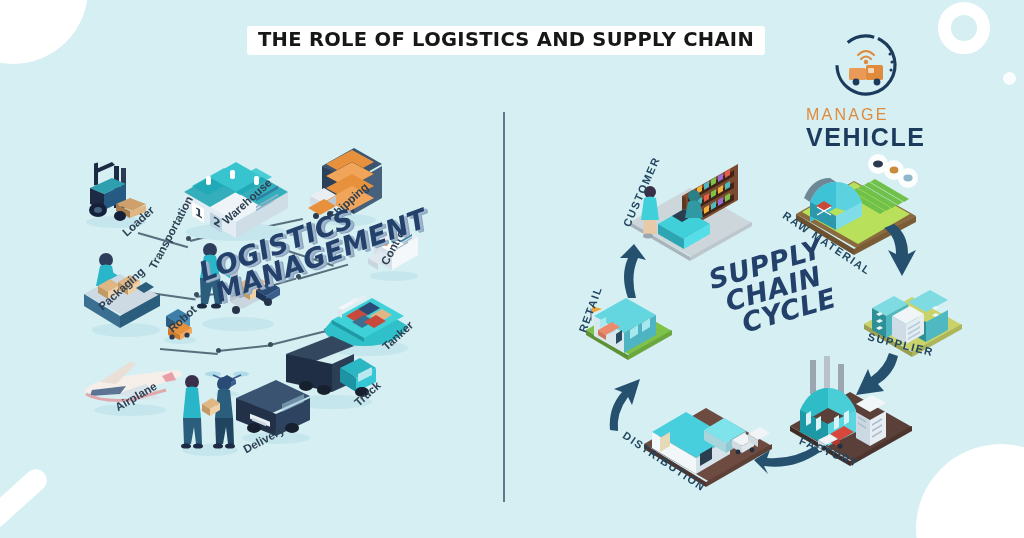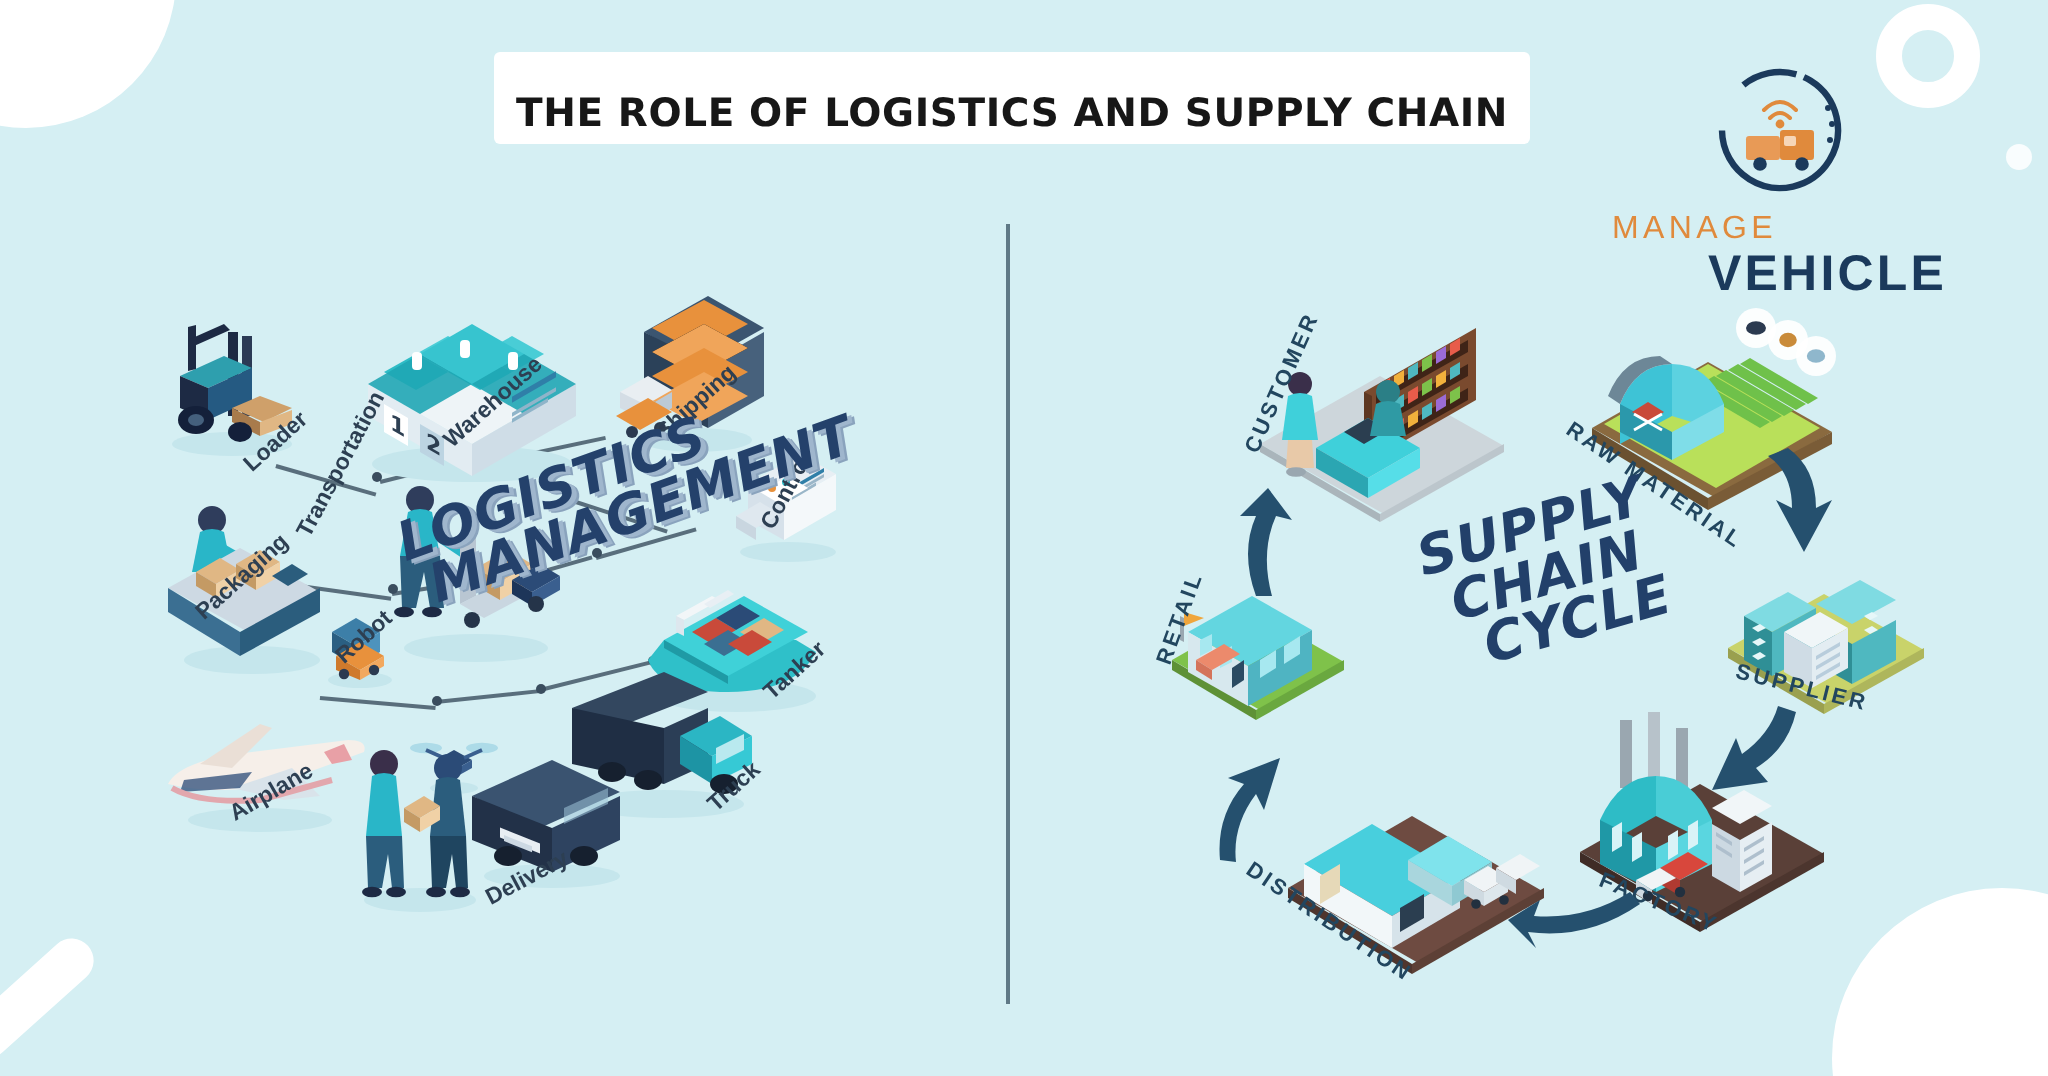--- a/index.html
+++ b/index.html
@@ -20,30 +20,30 @@
   .deco-dot-sm{width:13px;height:13px;border-radius:50%;left:1003px;top:72px;opacity:.85;}
 
   
   .divider{position:absolute;left:503px;top:112px;width:2px;height:390px;background:#4a6472;opacity:.85;}
 
   
   .title-wrap{position:absolute;left:236px;top:26px;width:540px;text-align:center;}
   .title-line{
     display:inline-block;background:#ffffff;color:#171717;
     font-weight:bold;font-size:19.5px;letter-spacing:.3px;
-    padding:21px 11px 5px 11px;border-radius:3px;line-height:1.05;
+    padding:4px 11px 5px 11px;border-radius:3px;line-height:1.05;
     font-family:"DejaVu Sans", sans-serif;
   }
 
   
   .logo{position:absolute;left:806px;top:32px;display:flex;align-items:center;gap:9px;flex-direction:column;}
   .logo-mark{position:relative;width:66px;height:66px;}
   .logo-text{display:flex;flex-direction:column;line-height:1;}
   .logo-manage{color:#e08a3c;font-size:16px;letter-spacing:2.2px;font-weight:500;font-family:"Liberation Sans", sans-serif;}
-  .logo-vehicle{color:#1b3a5c;font-size:25px;letter-spacing:1.6px;font-weight:600;margin-top:2px;font-family:"Liberation Sans", sans-serif;margin-left:48px;}
+  .logo-vehicle{color:#1b3a5c;font-size:25px;letter-spacing:1.6px;font-weight:600;margin-top:2px;font-family:"Liberation Sans", sans-serif;}
 
   
   .lbl{
     position:absolute;color:#2d3f52;font-weight:bold;
     font-size:11.5px;white-space:nowrap;
     font-family:"Liberation Sans", sans-serif;
     transform-origin:left center;
   }
   
   .clbl{

